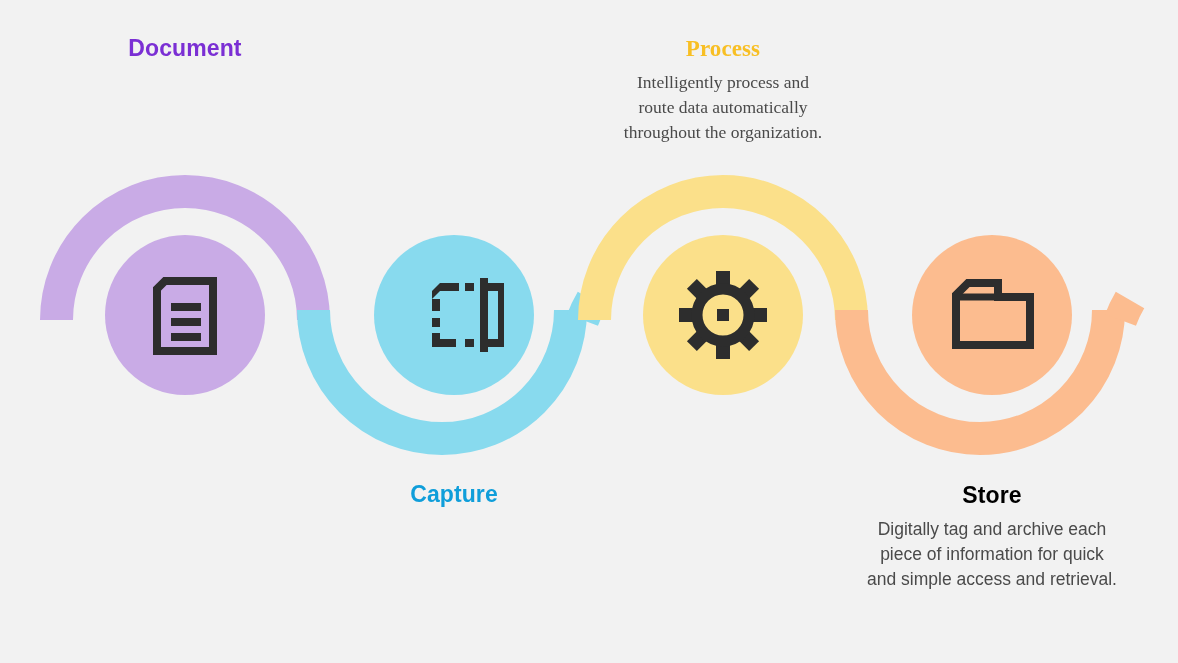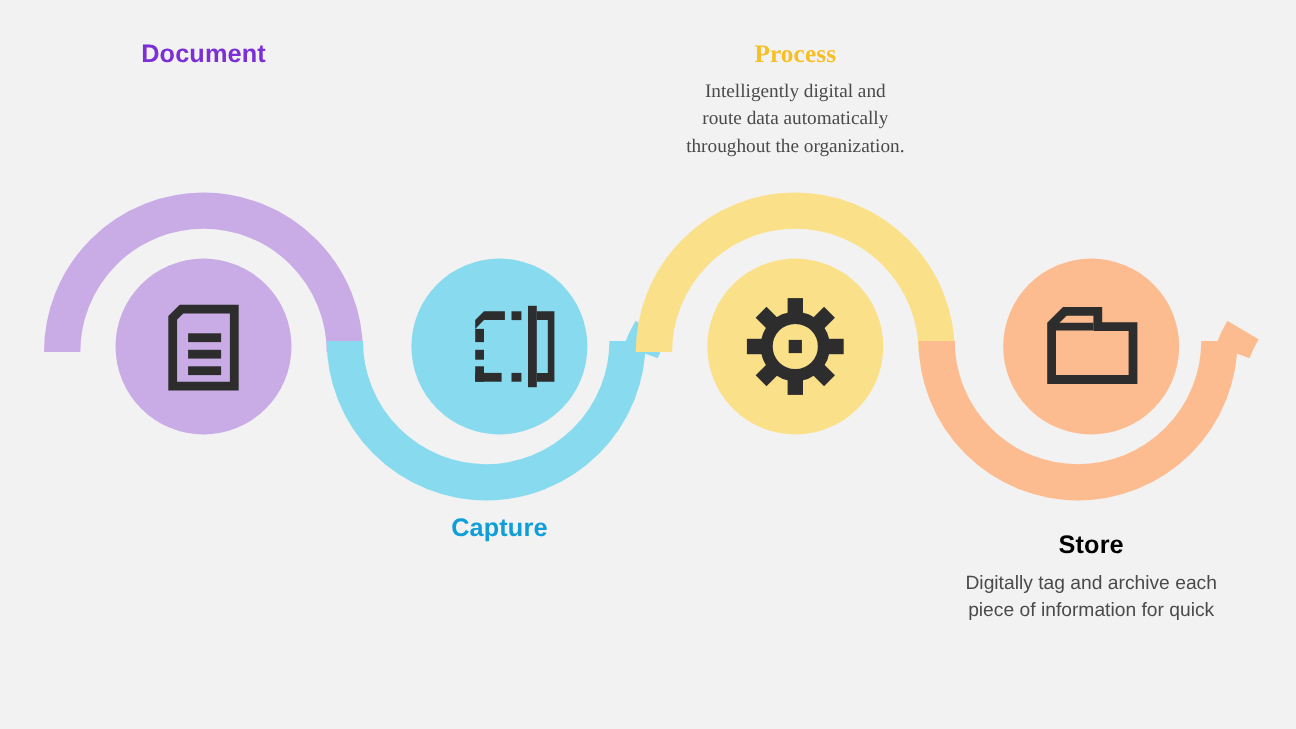--- a/index.html
+++ b/index.html
@@ -56,21 +56,21 @@
   }
   .caption .body {
     font-size: 17.5px;
     color: #4a4a4a;
     line-height: 1.42;
     margin: 0;
   }
   
   #cap-document { left: 15px;  top: 36px; }
   #cap-process  { left: 553px; top: 36px; font-family: Liberation Serif, serif; }
-  #cap-capture  { left: 284px; top: 467px; }
+  #cap-capture  { left: 284px; top: 482px; }
   #cap-store    { left: 822px; top: 483px; }
 
   
   #node-document { left: 105px; top: 235px; background: #c9abe6; }
   #node-capture  { left: 374px; top: 235px; background: #88daee; }
   #node-process  { left: 643px; top: 235px; background: #fbe08a; }
   #node-store    { left: 912px; top: 235px; background: #fcbc8f; }
 </style>
 </head>
 <body>
@@ -143,31 +143,32 @@
     </svg>
   </div>
 
   <div class="caption" id="cap-document">
     <p class="title" style="color:#7b2fd4">Document</p>
   </div>
 
   <div class="caption" id="cap-process">
     <p class="title" style="color:#f8bf24">Process</p>
     <p class="body">
-      <span>Intelligently digital and</span><br>
+      <span>Intelligently process and</span><br>
       <span>route data automatically</span><br>
       <span>throughout the organization.</span>
     </p>
   </div>
 
   <div class="caption" id="cap-capture">
     <p class="title" style="color:#0f9eda">Capture</p>
   </div>
 
   <div class="caption" id="cap-store">
     <p class="title" style="color:#000000">Store</p>
     <p class="body">
       <span>Digitally tag and archive each</span><br>
       <span>piece of information for quick</span><br>
+      <span>and simple access and retrieval.</span>
     </p>
   </div>
 
 </div>
 
 </body></html>

